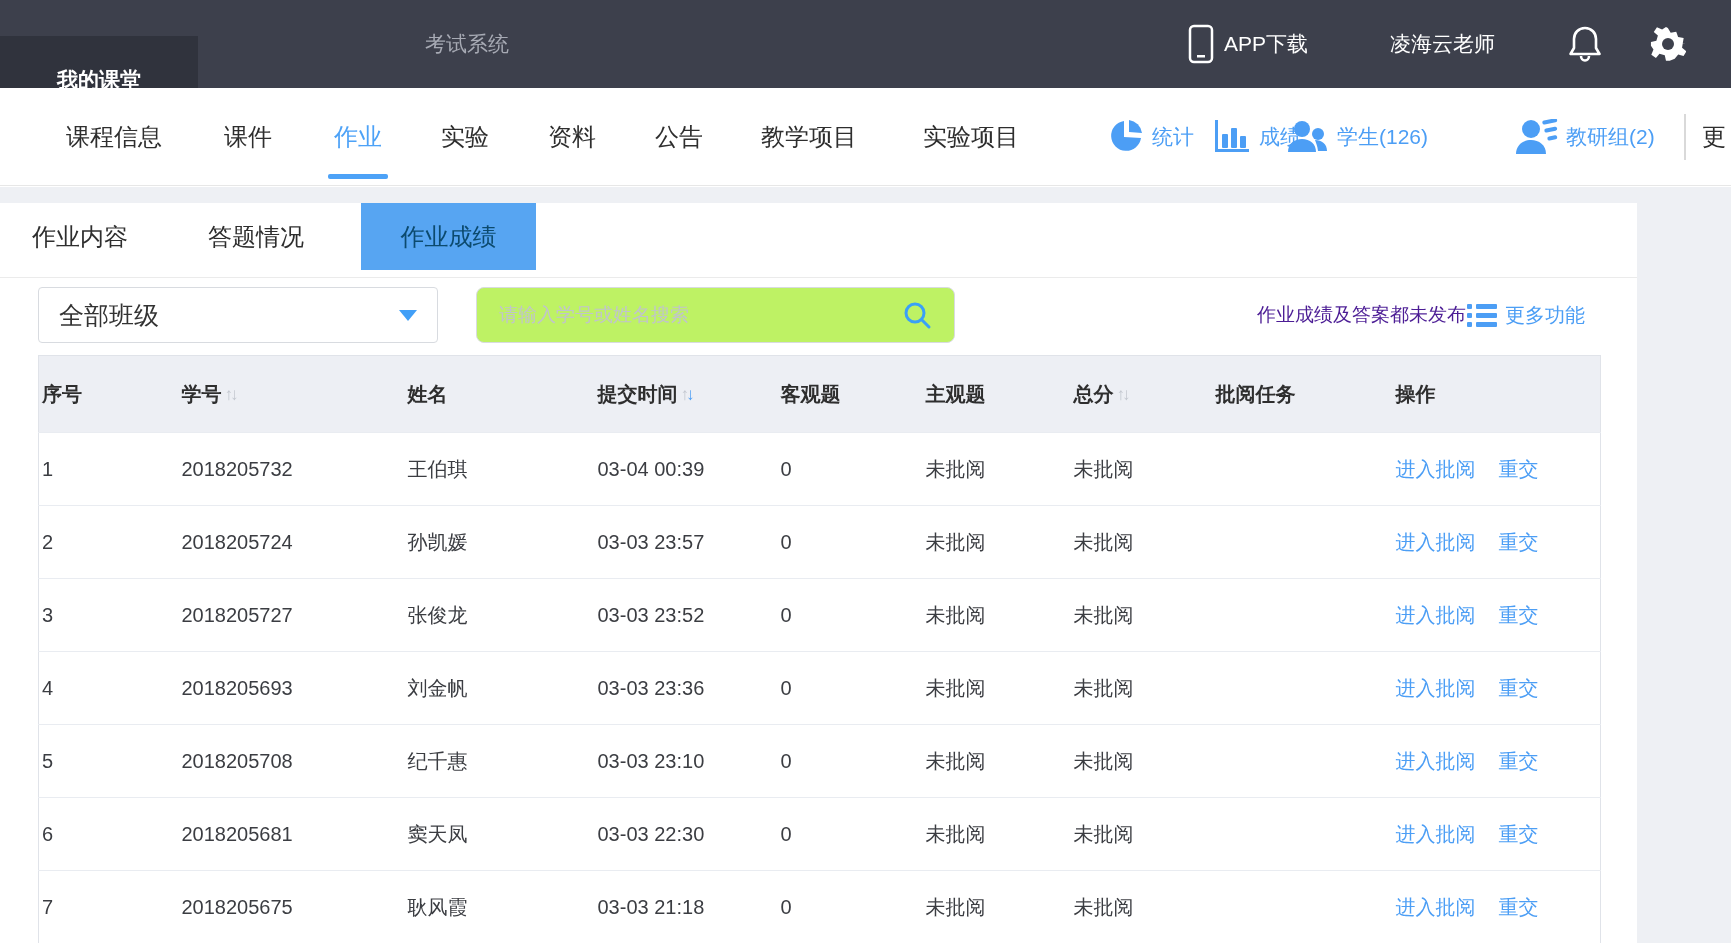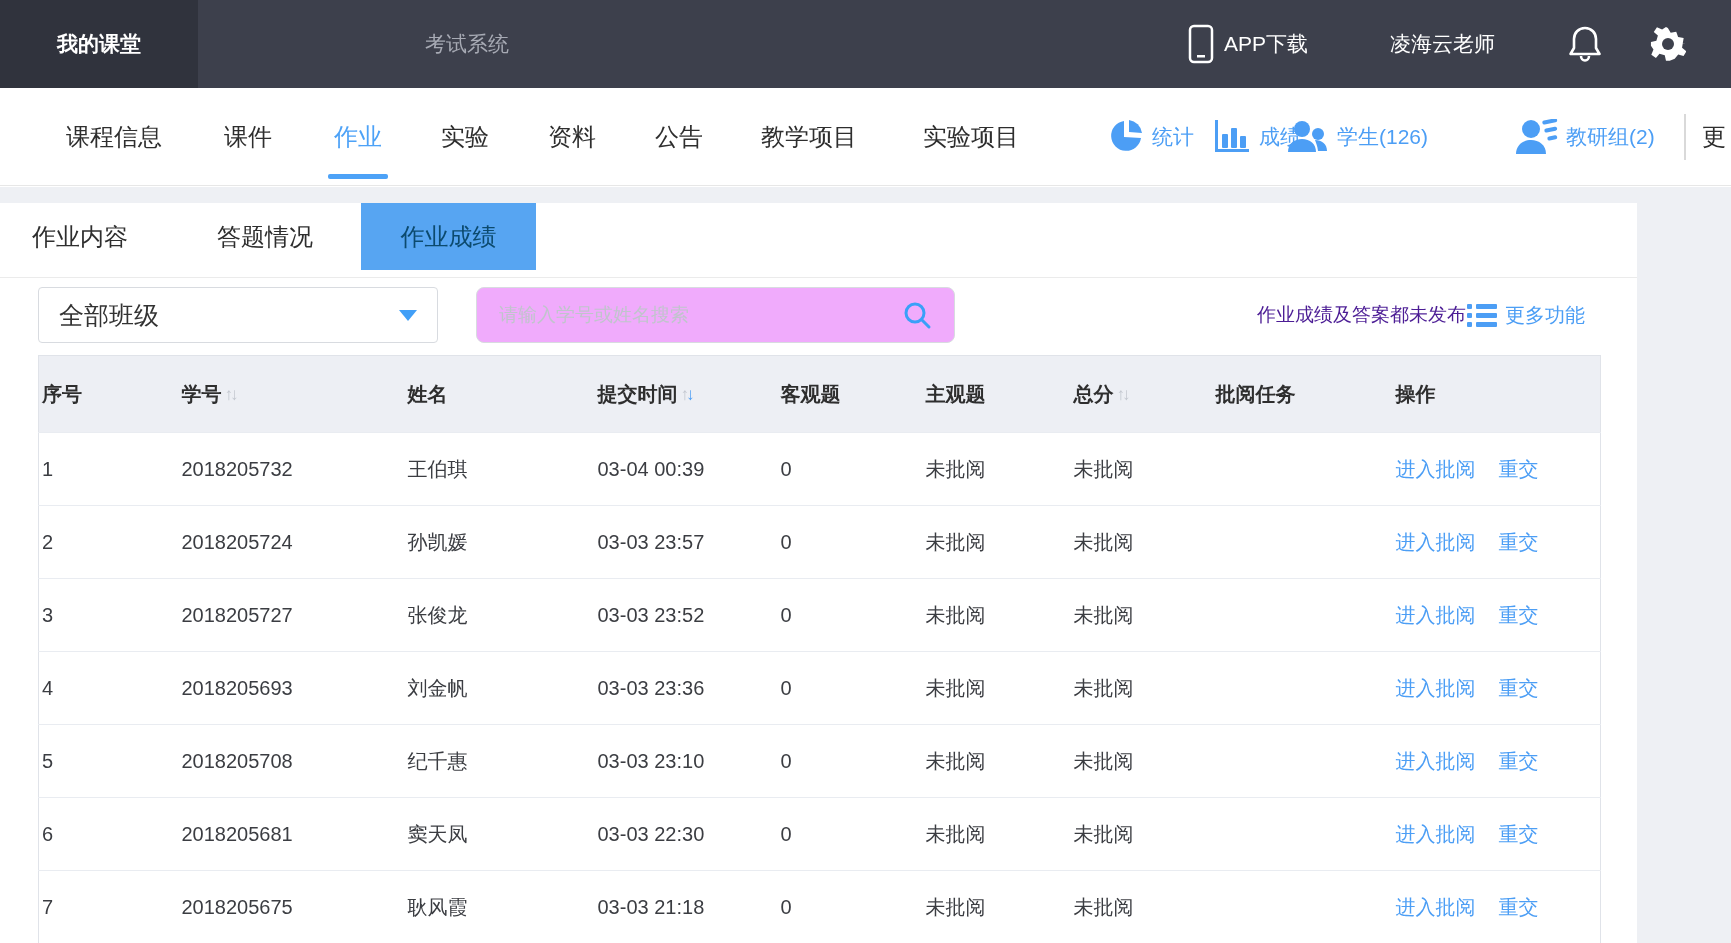--- a/index.html
+++ b/index.html
@@ -35,21 +35,21 @@
   .tab{position:absolute;top:0;height:67px;display:flex;align-items:center;justify-content:center;
     font-size:24px;color:#2e2e2e;cursor:pointer;}
   .tab.active{background:#57a5f2;color:#0c4a6e;}
   .tabs-border{position:absolute;left:0;top:74px;width:1637px;height:1px;background:#ebebeb;}
   
   .dropdown{position:absolute;left:38px;top:84px;width:400px;height:56px;border:1px solid #d8dbe0;border-radius:4px;
     box-sizing:border-box;display:flex;align-items:center;justify-content:space-between;padding:0 20px;cursor:pointer;background:#fff;}
   .dropdown-value{font-size:25px;color:#333;}
   .caret-down{width:0;height:0;border-left:9px solid transparent;border-right:9px solid transparent;border-top:11px solid #419ff7;}
   .searchbox{position:absolute;left:476px;top:84px;width:479px;height:56px;border:1px solid #d8dbe0;border-radius:8px;
-    box-sizing:border-box;display:flex;align-items:center;background:#f0abfc;}
+    box-sizing:border-box;display:flex;align-items:center;background:#bef264;}
   .searchbox input{flex:1;border:none;outline:none;background:transparent;padding:0 0 0 22px;
     font-size:19px;color:#333;font-family:inherit;}
   .searchbox input::placeholder{color:#c0c4cc;}
   .search-icon{margin-right:22px;display:flex;cursor:pointer;}
   .publish-status{position:absolute;left:1257px;top:84px;height:56px;display:flex;align-items:center;
     font-size:19px;color:#4c1d95;}
   .more-func{position:absolute;left:1467px;top:84px;height:56px;display:flex;align-items:center;gap:8px;
     font-size:20px;color:#4c9ef5;cursor:pointer;}
   
   .grid{position:absolute;left:38px;top:152px;width:1562px;border:1px solid #e0e3e9;box-sizing:border-box;border-collapse:collapse;table-layout:fixed;}
@@ -64,21 +64,21 @@
   .sort .s-blue{color:#4c9ef5;}
   .sort span + span{margin-left:-3px;}
   .actions{display:flex;gap:23px;}
   .action-link{color:#4c9ef5;cursor:pointer;text-decoration:none;}
   svg{display:block;}
 </style>
 </head>
 <body>
 
 <div class="nav1">
-    <div class="nav1-item active" style="left: 0px; width: 198px;">我的课堂</div>
+    <div class="nav1-item active" style="left: 0px; width: 198px; margin-top: 36px;">我的课堂</div>
     <div class="nav1-item" style="left: 412px; width: 110px;">考试系统</div>
     <div class="nav1-right app-download">
       <span>
         <svg width="26" height="40" viewBox="0 0 26 40">
           <rect x="2" y="2" width="22" height="36" rx="4" fill="none" stroke="#fff" stroke-width="2.5"></rect>
           <rect x="9" y="31" width="8" height="2.5" fill="#fff"></rect>
         </svg>
       </span>
       <span>APP下载</span>
     </div>
@@ -151,21 +151,21 @@
       <span>教研组(2)</span>
     </div>
     <div class="nav2-divider" style="left: 1684px;"></div>
     <div class="nav2-overflow" style="left: 1702px;">更</div>
   </div>
 
 <div class="page-gray"></div>
 <div class="card">
   <div id="tabs-host">
       <div class="tab" style="left: 0px; width: 160px;">作业内容</div>
-      <div class="tab" style="left: 185px; width: 160px;">答题情况</div>
+      <div class="tab" style="left: 176px; width: 160px;">答题情况</div>
       <div class="tab active" style="left: 361px; width: 175px;">作业成绩</div>
     </div>
   <div class="tabs-border"></div>
 
   <div class="dropdown">
     <span class="dropdown-value">全部班级</span>
     <span class="caret-down"></span>
   </div>
 
   <div class="searchbox">

